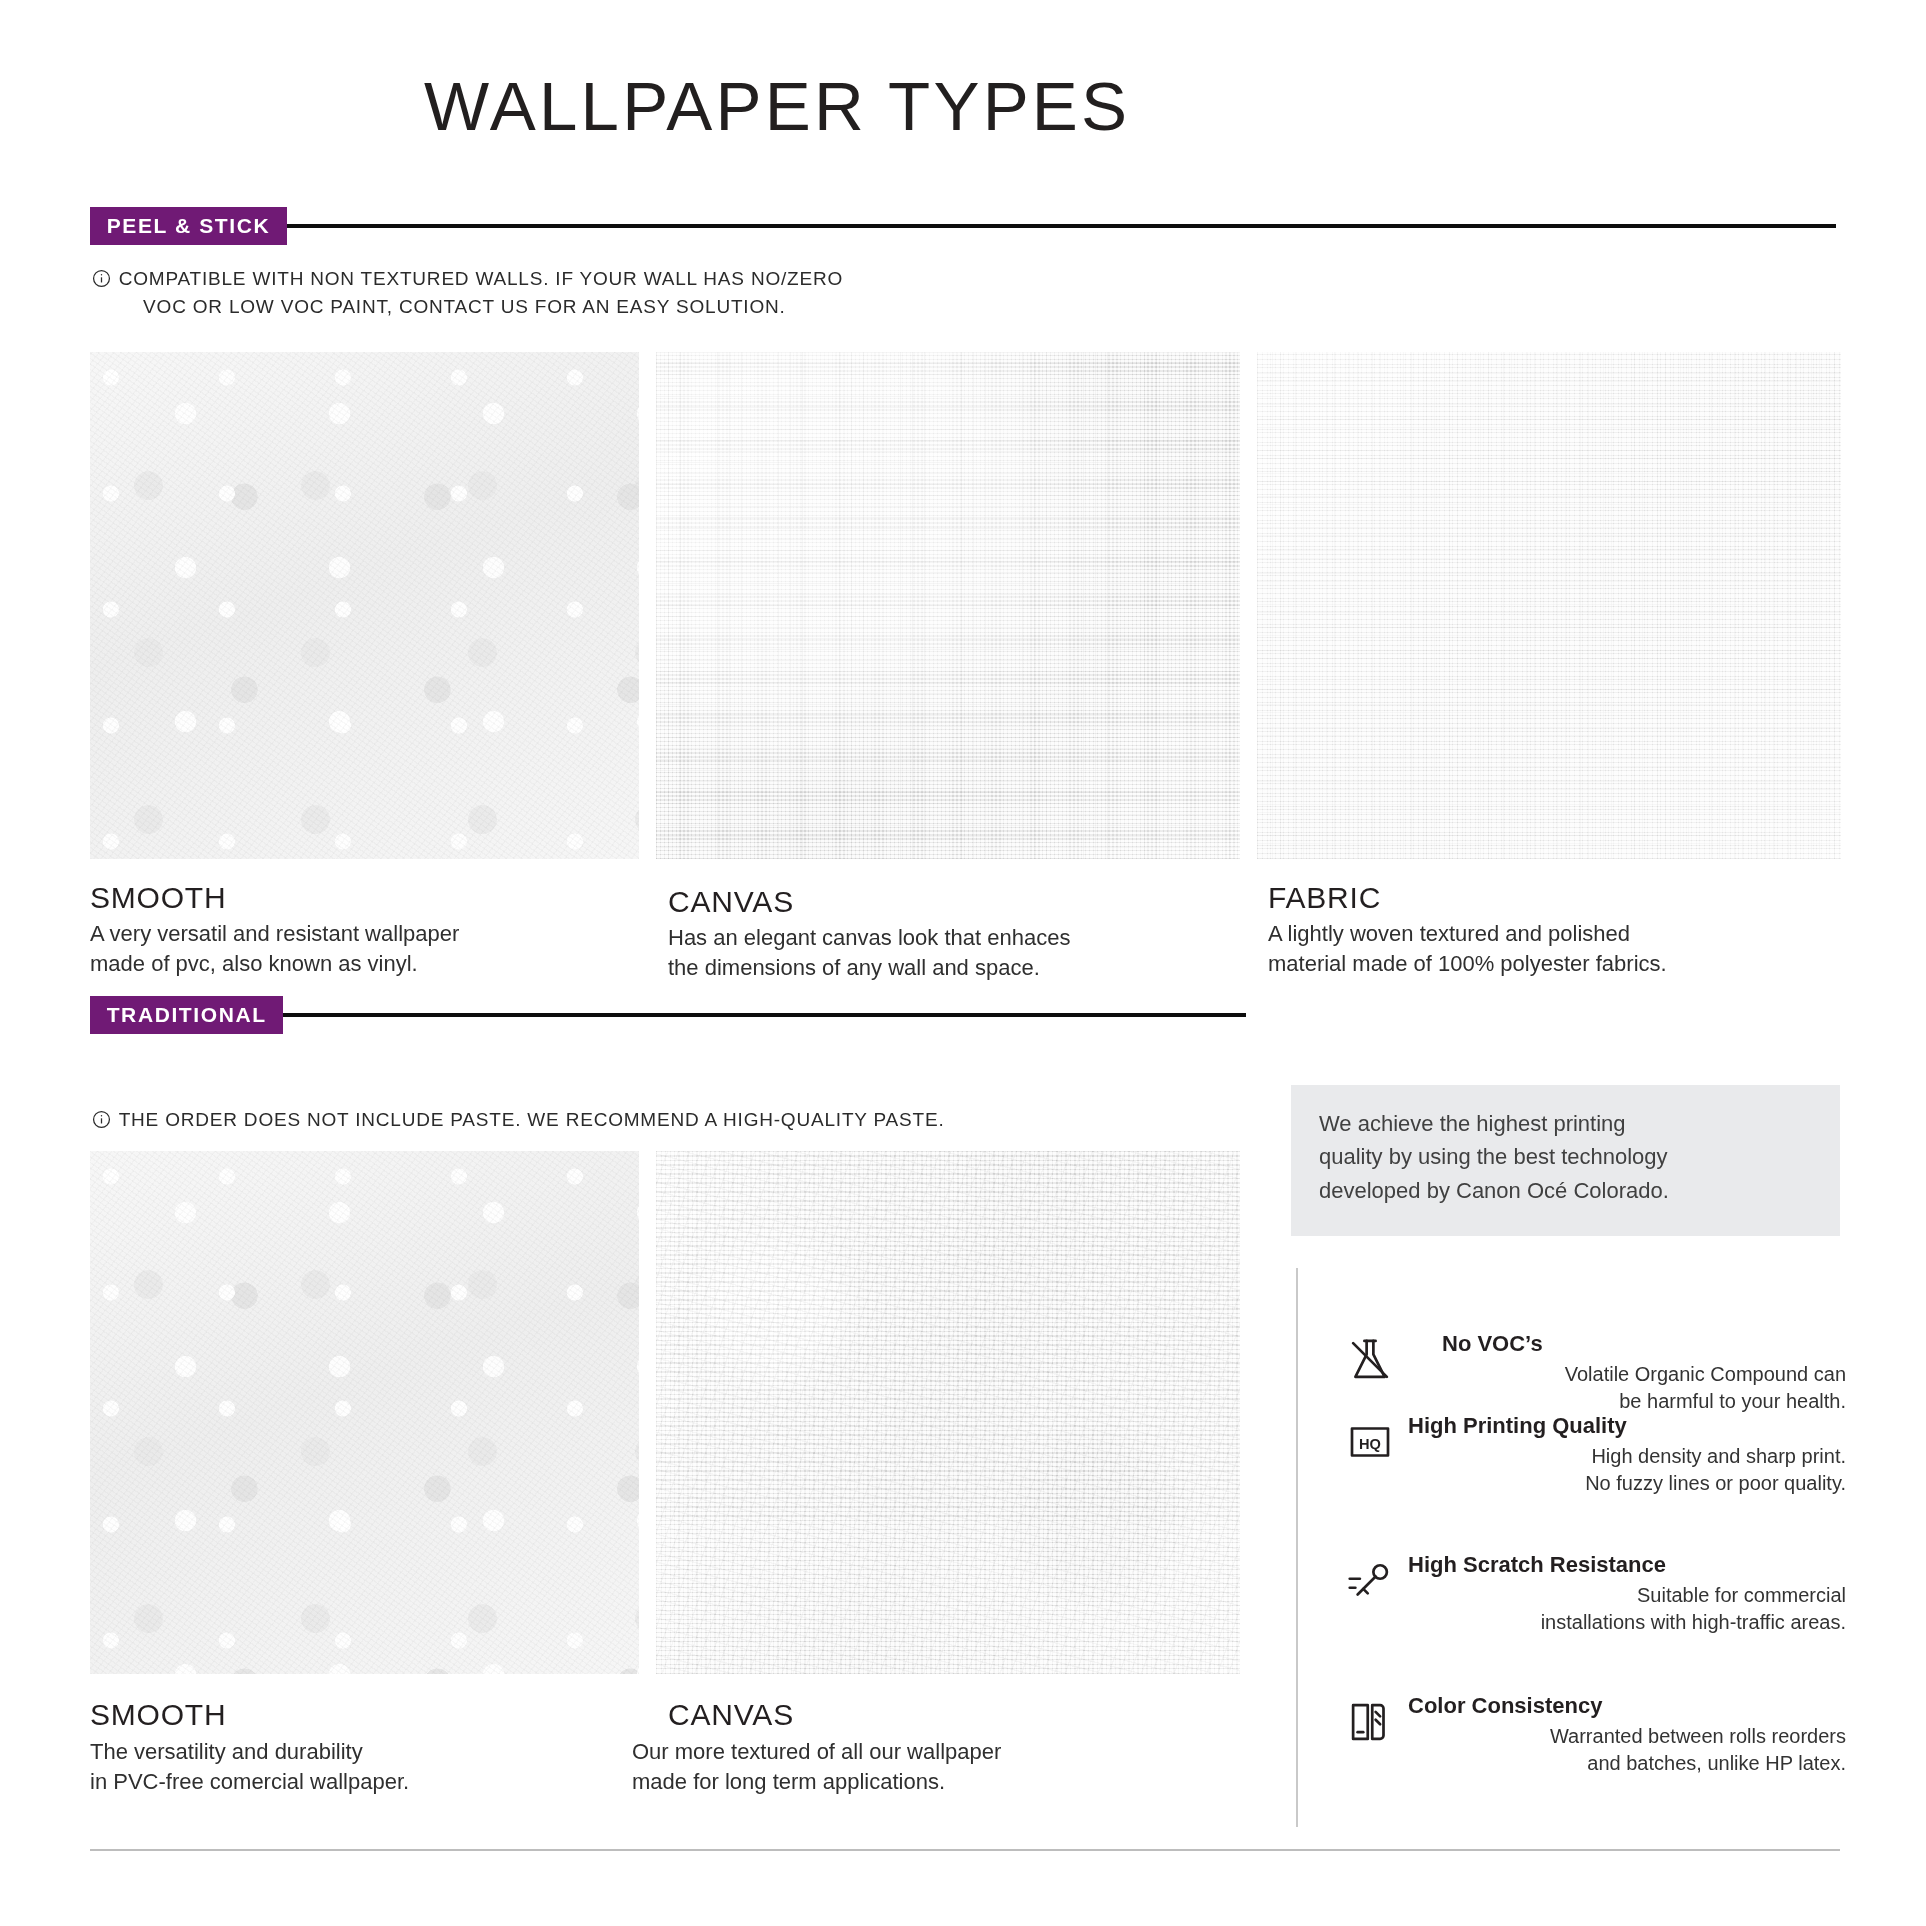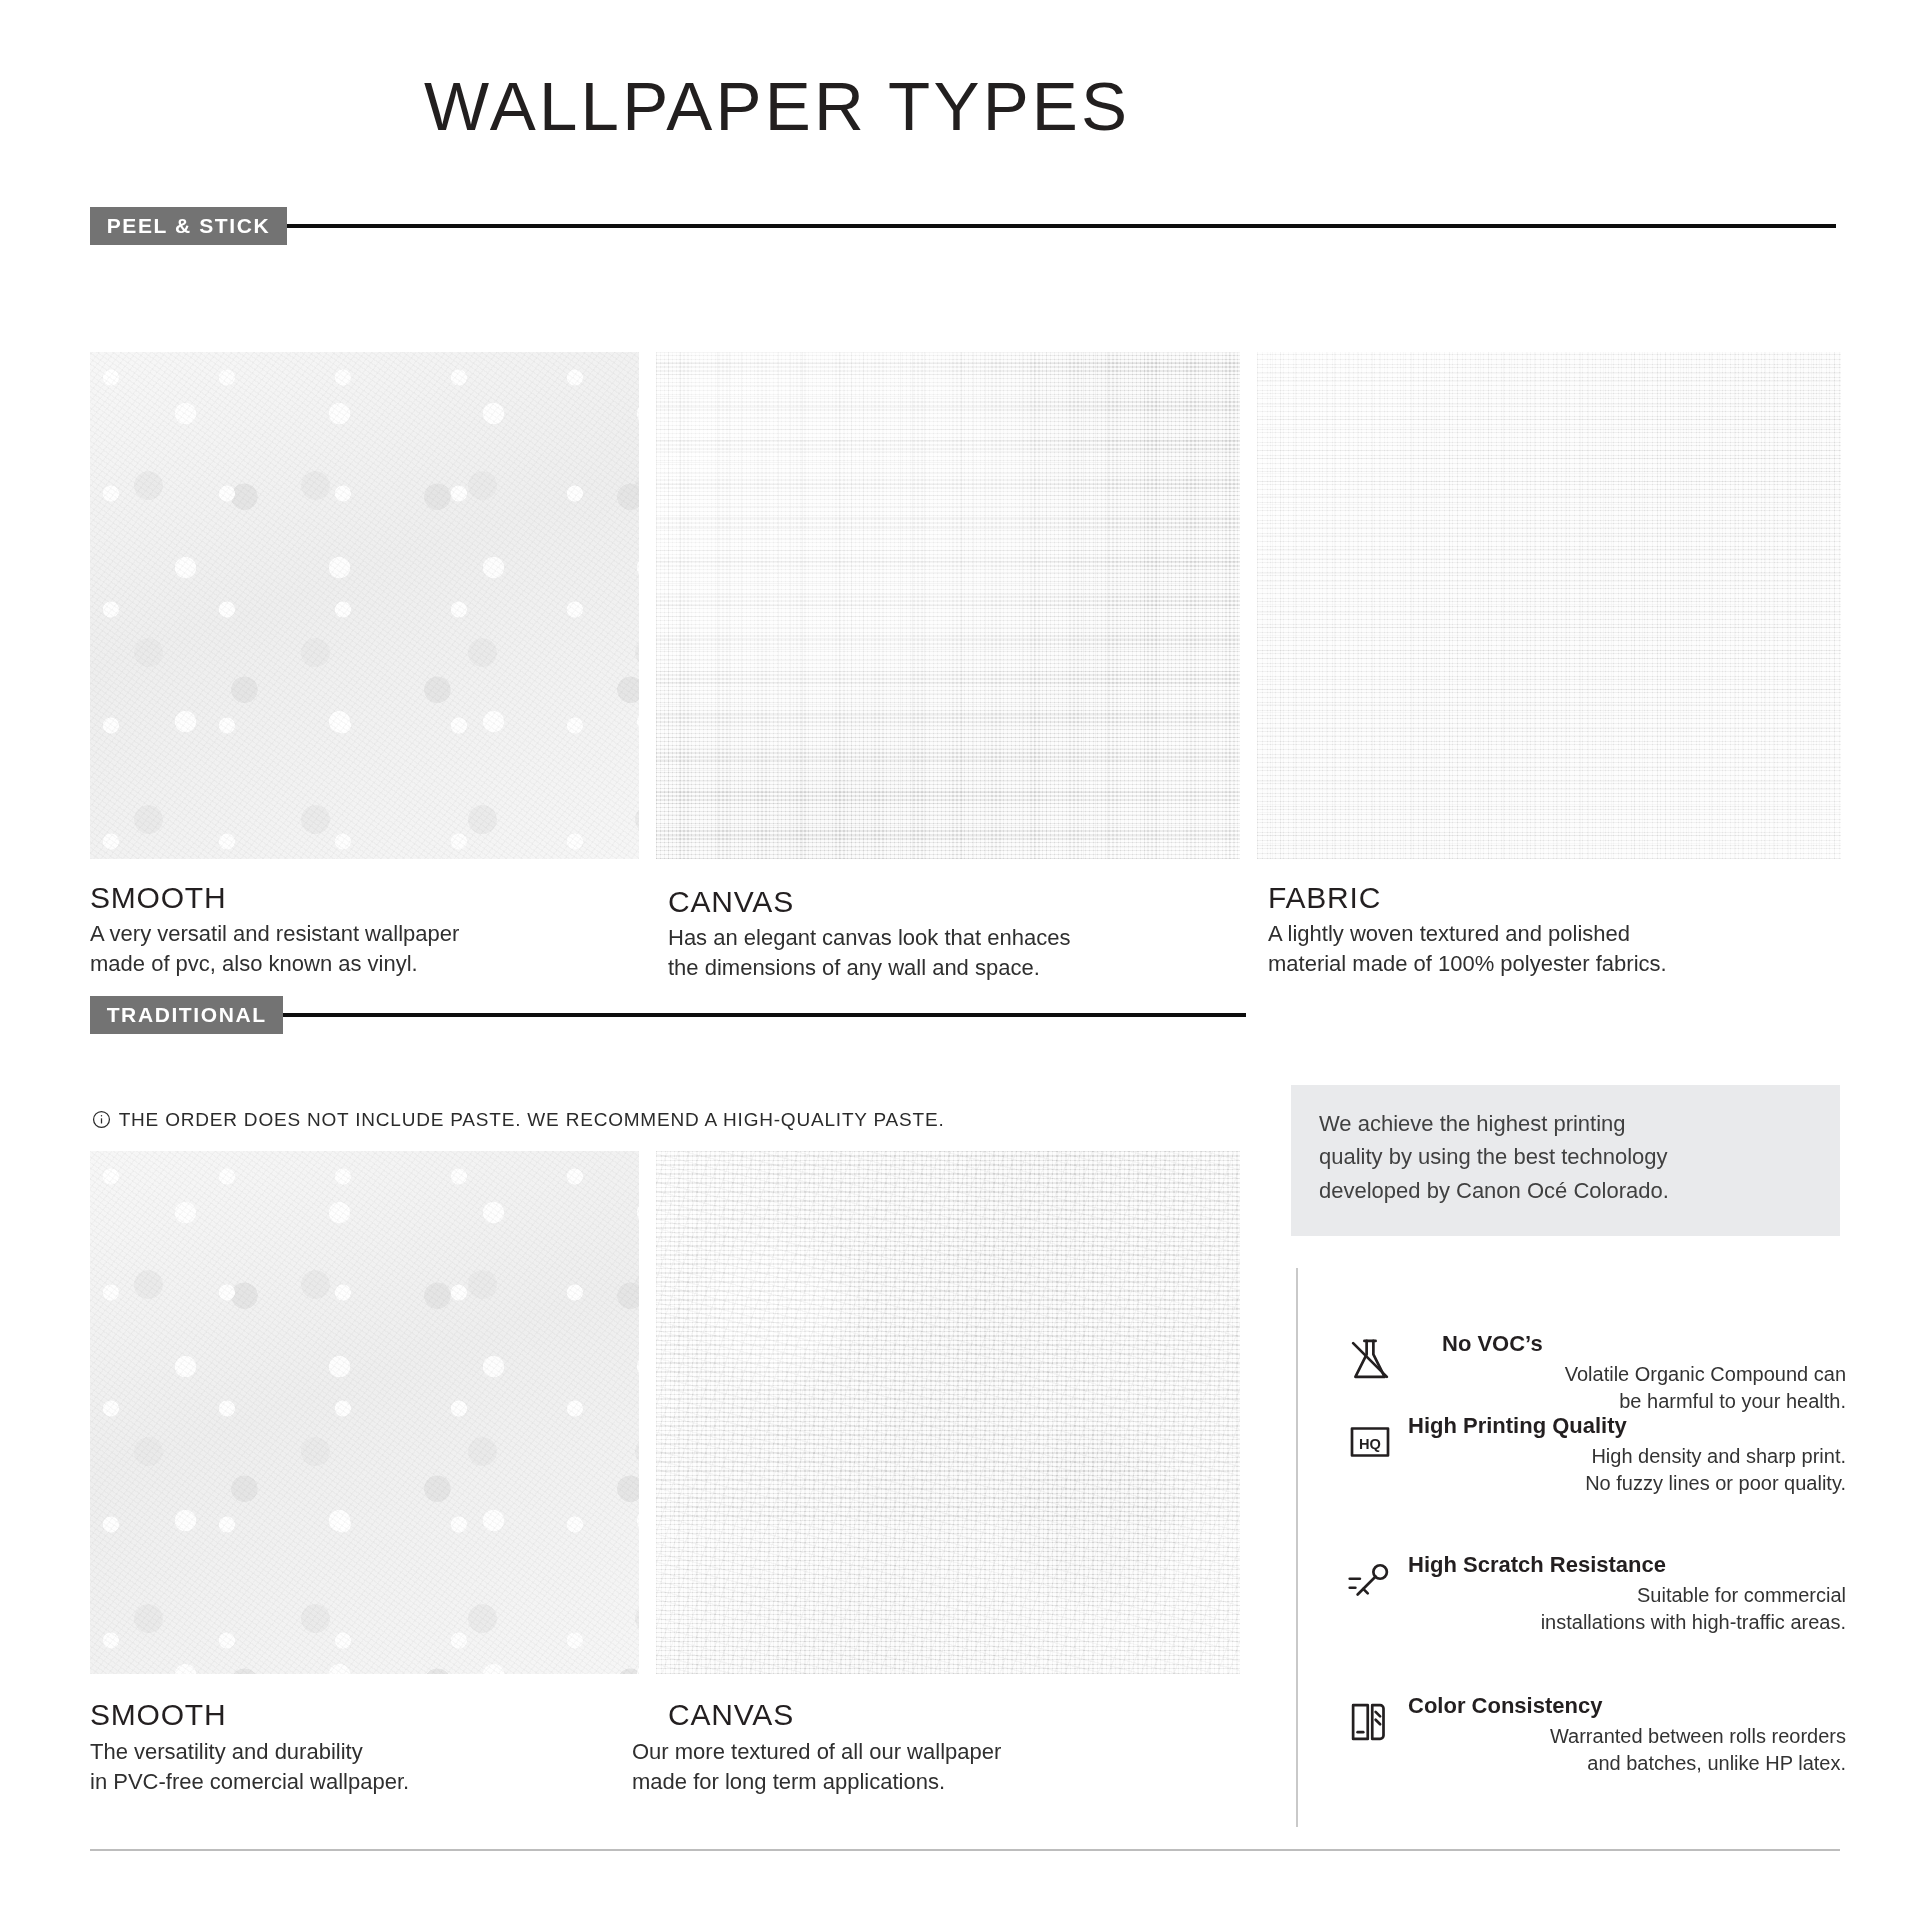--- a/index.html
+++ b/index.html
@@ -36,21 +36,21 @@
 
   
   .section-head {
     position: absolute;
     display: flex;
     align-items: center;
     width: 1746px;
     left: 90px;
   }
   .section-tag {
-    background: #737373;
+    background: #701a75;
     color: #ffffff;
     font-size: 21px;
     letter-spacing: 1.6px;
     font-weight: 600;
     padding: 8.3px 16.7px 8.3px 16.7px;
     white-space: nowrap;
     line-height: 1;
   }
   .section-rule {
     flex: 1;
@@ -253,20 +253,33 @@
 
 <div class="page">
 
   <div class="title">WALLPAPER TYPES</div>
 
   <div class="section-head" style="top:207px;">
     <div class="section-tag">PEEL &amp; STICK</div>
     <div class="section-rule"></div>
   </div>
 
+  <div class="note" style="left:92px; top:265px; width:1091px;">
+    <span class="info-icon">
+      <svg width="19" height="19" viewBox="0 0 24 24" fill="none" stroke="#2b2b2b" stroke-width="1.6">
+        <circle cx="12" cy="12" r="10"></circle>
+        <line x1="12" y1="10.5" x2="12" y2="17"></line>
+        <circle cx="12" cy="7.2" r="0.9" fill="#2b2b2b" stroke="none"></circle>
+      </svg>
+    </span>
+    <span class="note-text">
+      <span>COMPATIBLE WITH NON TEXTURED WALLS. IF YOUR WALL HAS NO/ZERO</span><br>
+      <span style="display:inline-block; margin-left:24.4px;">VOC OR LOW VOC PAINT, CONTACT US FOR AN EASY SOLUTION.</span>
+    </span>
+  </div>
 
   <div class="swatch" style="left:90px; top:352px; width:549px; height:507px;">
     <div class="swatch-img tex-smooth"></div>
   </div>
   <div class="swatch" style="left:656px; top:352px; width:584px; height:507px;">
     <div class="swatch-img tex-canvas"></div>
   </div>
   <div class="swatch" style="left:1257px; top:352px; width:584px; height:507px;">
     <div class="swatch-img tex-fabric"></div>
   </div>

